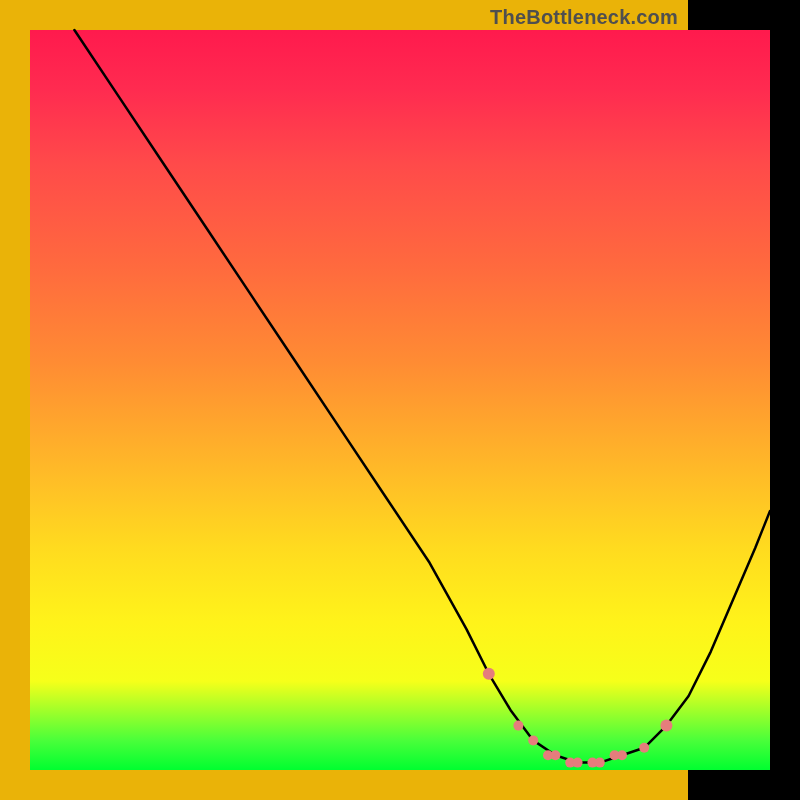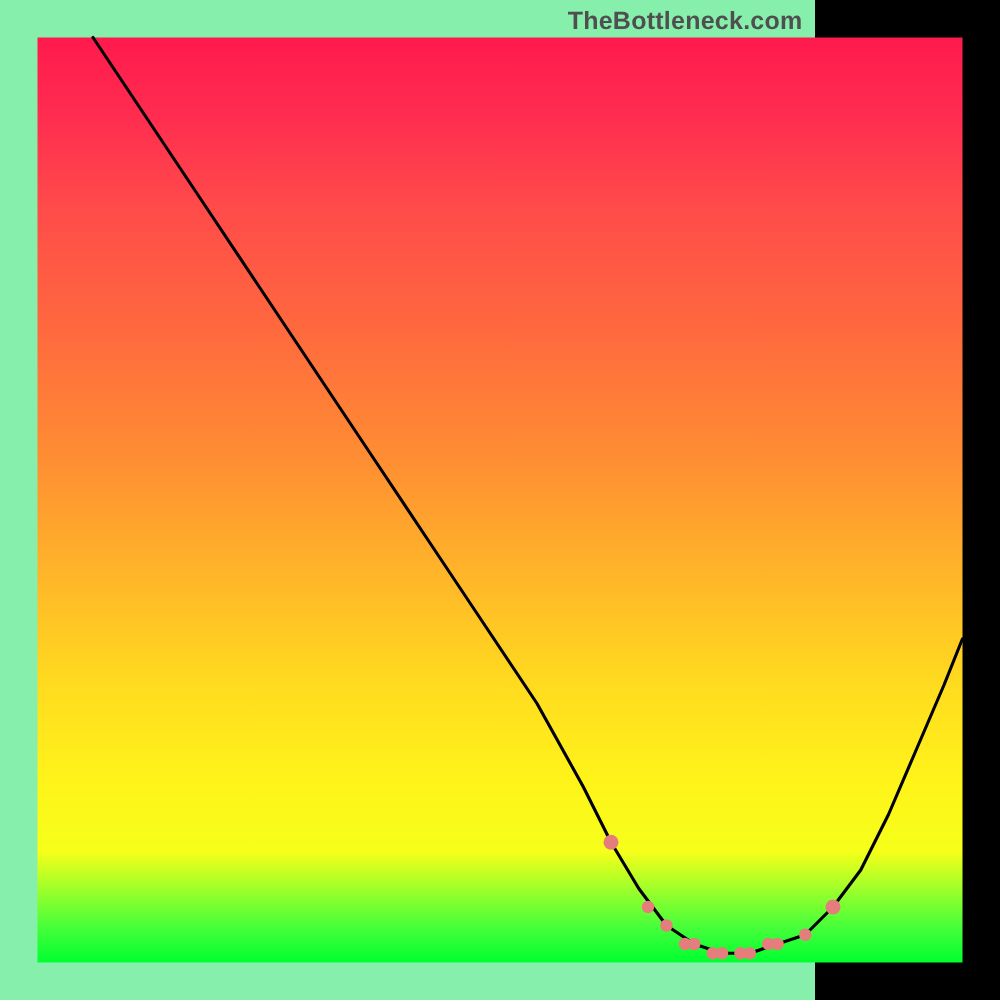--- a/index.html
+++ b/index.html
@@ -10,21 +10,22 @@
     background: #000;
     font-family: Arial, Helvetica, sans-serif;
     overflow: hidden;
   }
   .frame {
     position: absolute;
     left: 0;
     top: 0;
     width: 652px;
     height: 800px;
-    background: #86efac;
+    background: #eab308;
+    padding-left: 36px;
   }
   .plot-area {
     position: absolute;
     left: 30px;
     top: 30px;
     width: 740px;
     height: 740px;
     
     background: linear-gradient(to bottom,
       #ff1a4d 0%,

